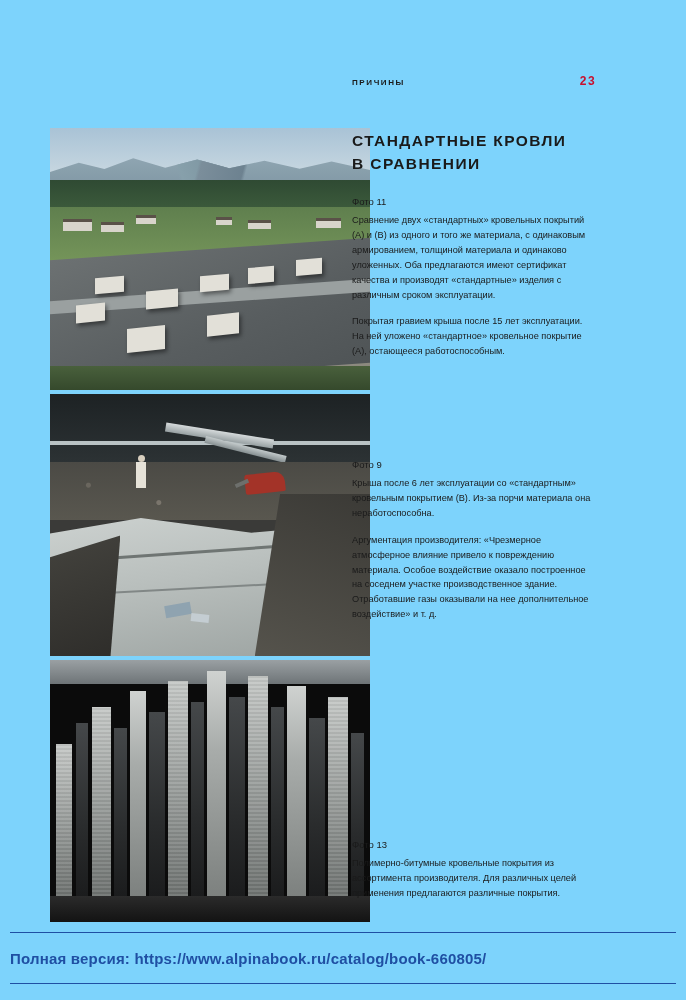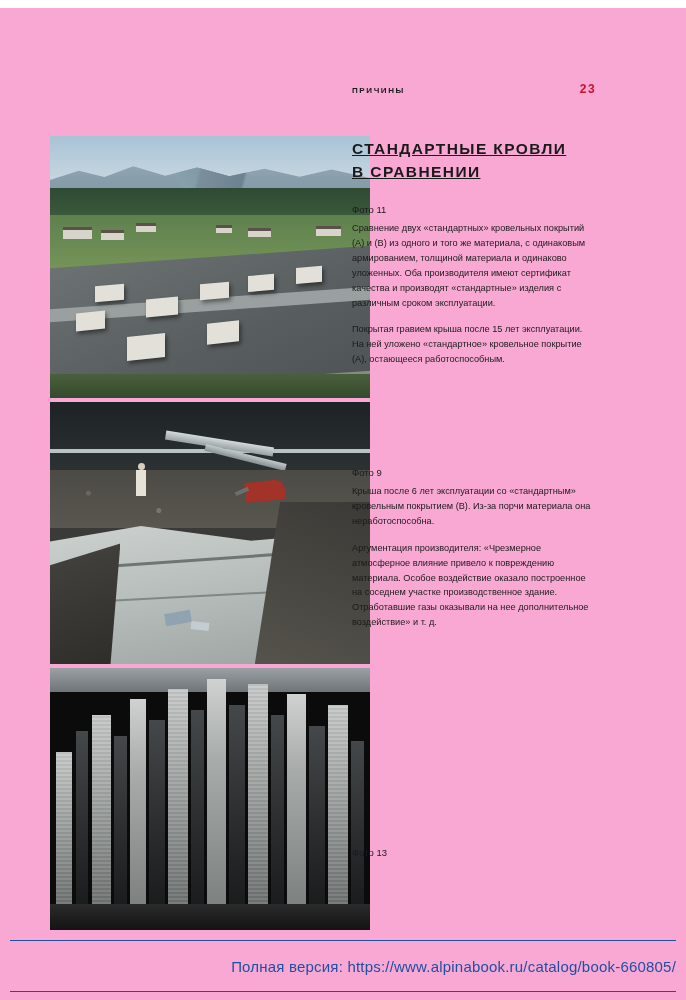--- a/index.html
+++ b/index.html
@@ -12,22 +12,21 @@
     height: 1000px;
     position: relative;
     font-family: "Liberation Sans", sans-serif;
     color: #1a1a1a;
     overflow: hidden;
   }
 
   .page {
     position: absolute;
     inset: 0;
-    background: #f9a8d4;
-    margin-top: 8px;
+    background: #7dd3fc;
   }
 
   
   .header {
     position: absolute;
     left: 352px;
     top: 74px;
     width: 244px;
     display: flex;
     justify-content: space-between;
@@ -259,21 +258,22 @@
   .footer {
     position: absolute;
     left: 10px;
     top: 932px;
     width: 666px;
     height: 50px;
     border-top: 1.5px solid #1f4fa3;
     border-bottom: 1.5px solid #1f4fa3;
     display: flex;
     align-items: center;
-    justify-content: flex-end;
+    justify-content: flex-start;
+    font-weight: bold;
   }
   .footer a, .footer .link-text {
     font-size: 15px;
     color: #1f4fa3;
     text-decoration: none;
     letter-spacing: .2px;
   }
 </style>
 </head>
 <body>
@@ -350,36 +350,37 @@
       <div class="strip grain" style="left:62%; width:6%;  height:84%;"></div>
       <div class="strip dark" style="left:69%; width:4%;  height:72%;"></div>
       <div class="strip" style="left:74%; width:6%;  height:80%;"></div>
       <div class="strip dark" style="left:81%; width:5%;  height:68%;"></div>
       <div class="strip grain" style="left:87%; width:6%;  height:76%;"></div>
       <div class="strip dark" style="left:94%; width:4%;  height:62%;"></div>
       <div class="floor"></div>
     </div>
   </figure>
 
-  <h1 class="col headline" style="white-space: pre-line; text-decoration: underline;">СТАНДАРТНЫЕ КРОВЛИ
+  <h1 class="col headline" style="white-space: pre-line;">СТАНДАРТНЫЕ КРОВЛИ
 В СРАВНЕНИИ</h1>
 
   <section class="col block-11">
     <div class="block-title">Фото 11</div>
-    <p class="para">Сравнение двух «стандартных» кровельных покрытий (А) и (В) из одного и того же материала, с одинаковым армированием, толщиной материала и одинаково уложенных. Оба производителя имеют сертификат качества и производят «стандартные» изделия с различным сроком эксплуатации.</p>
+    <p class="para">Сравнение двух «стандартных» кровельных покрытий (А) и (В) из одного и того же материала, с одинаковым армированием, толщиной материала и одинаково уложенных. Оба предлагаются имеют сертификат качества и производят «стандартные» изделия с различным сроком эксплуатации.</p>
     <p class="para">Покрытая гравием крыша после 15 лет эксплуатации. На ней уложено «стандартное» кровельное покрытие (А), остающееся работоспособным.</p>
   </section>
 
   <section class="col block-12">
     <div class="block-title">Фото 9</div>
     <p class="para">Крыша после 6 лет эксплуатации со «стандартным» кровельным покрытием (В). Из-за порчи материала она неработоспособна.</p>
     <p class="para">Аргументация производителя: «Чрезмерное атмосферное влияние привело к повреждению материала. Особое воздействие оказало построенное на соседнем участке производственное здание. Отработавшие газы оказывали на нее дополнительное воздействие» и т. д.</p>
   </section>
 
   <section class="col block-13">
     <div class="block-title">Фото 13</div>
+    <p class="para">Полимерно-битумные кровельные покрытия из ассортимента производителя. Для различных целей применения предлагаются различные покрытия.</p>
   </section>
 
   <div class="footer">
     <a class="link-text" href="#">Полная версия: https://www.alpinabook.ru/catalog/book-660805/</a>
   </div>
 
 </div>
 
 </body></html>

